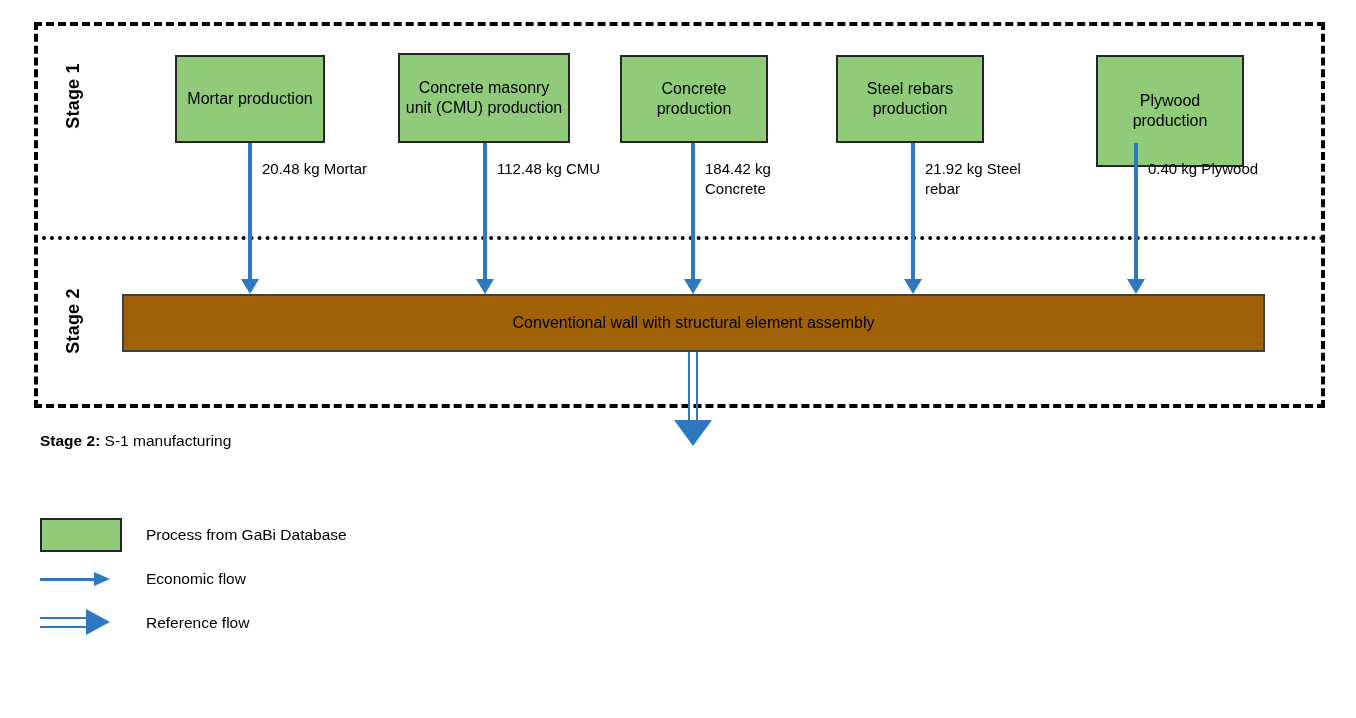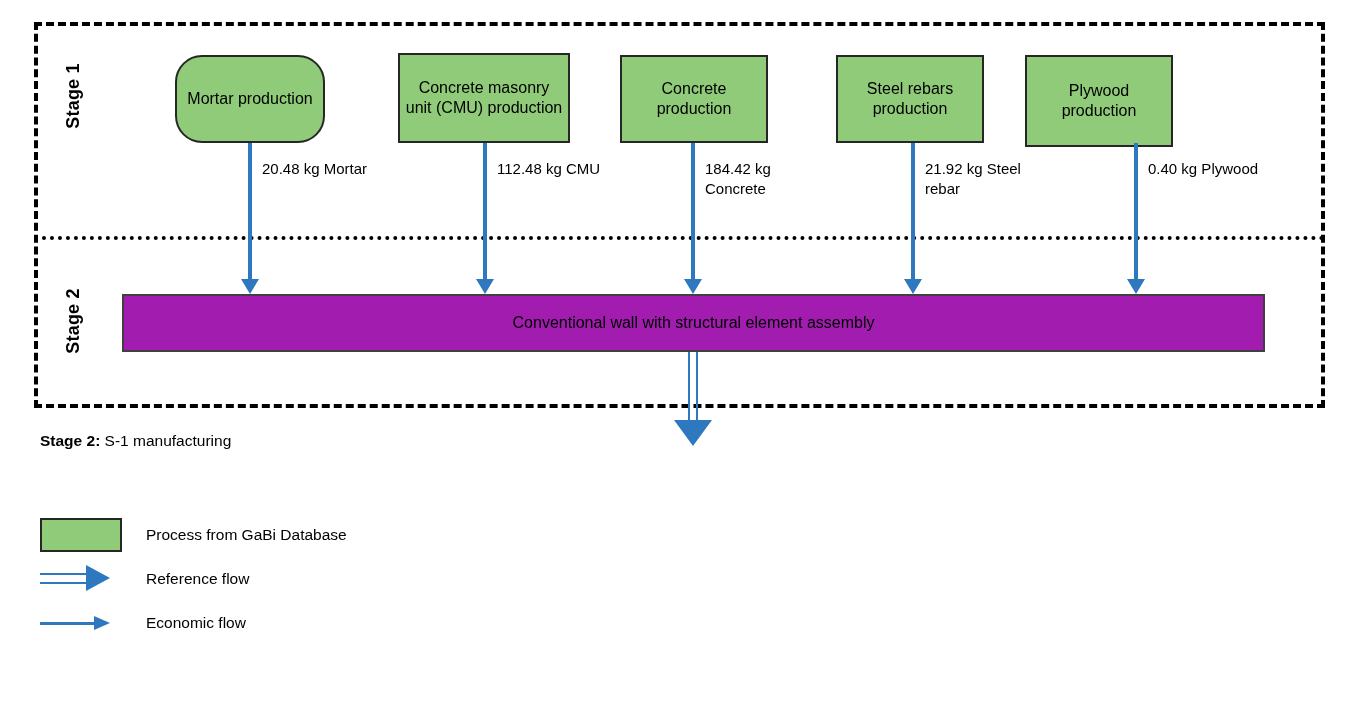--- a/index.html
+++ b/index.html
@@ -106,21 +106,21 @@
     white-space: pre-line;
   }
 
   
   #assembly-bar {
     position: absolute;
     left: 122px;
     top: 294px;
     width: 1143px;
     height: 58px;
-    background: #a21caf;
+    background: #a16207;
     border: 2px solid #404040;
     box-sizing: border-box;
     display: flex;
     align-items: center;
     justify-content: center;
     font-size: 16px;
     color: #000000;
   }
 
   
@@ -246,34 +246,34 @@
 <body>
 
 <div id="canvas">
 
   <div class="system-boundary"></div>
   <div class="stage-divider"></div>
 
   <div class="stage-label" id="stage1-label">Stage 1</div>
   <div class="stage-label" id="stage2-label">Stage 2</div>
 
-  <div class="proc-box" style="left:175px; top:55px; width:150px; height:88px;border-radius:27px;">Mortar
+  <div class="proc-box" style="left:175px; top:55px; width:150px; height:88px;">Mortar
 production</div>
 
   <div class="proc-box" style="left:620px; top:55px; width:148px; height:88px;">Concrete
 production</div>
 
   <div class="proc-box" style="left:398px; top:53px; width:172px; height:90px;">Concrete
 masonry unit
 (CMU) production</div>
 
   <div class="proc-box" style="left:836px; top:55px; width:148px; height:88px;">Steel rebars
 production</div>
 
-  <div class="proc-box" style="left:1025px; top:55px; width:148px; height:92px;">Plywood
+  <div class="proc-box" style="left:1096px; top:55px; width:148px; height:112px;">Plywood
 production</div>
 
   <div class="flow-arrow" style="left:248px; top:143px; height:138px;"></div>
   <div class="flow-head" style="left:241px; top:279px;"></div>
   <div class="flow-label" style="left:262px; top:159px;">20.48 kg Mortar</div>
 
   <div class="flow-arrow" style="left:483px; top:143px; height:138px;"></div>
   <div class="flow-head" style="left:476px; top:279px;"></div>
   <div class="flow-label" style="left:497px; top:159px;">112.48 kg CMU</div>
 
@@ -304,32 +304,32 @@
     </div>
   </div>
 
   <div id="legend">
 
     <div class="legend-row">
       <div class="legend-swatch green"></div>
       <div class="legend-text">Process from GaBi Database</div>
     </div>
 
+
+    <div class="legend-row flow">
+      <div class="legend-arrow-wrap">
+        <div class="legend-arrow-single"></div>
+        <div class="legend-arrow-single-head"></div>
+      </div>
+      <div class="legend-text">Economic flow</div>
+    </div>
 
     <div class="legend-row flow">
       <div class="legend-arrow-wrap">
         <div class="legend-arrow-double"></div>
         <div class="legend-arrow-double-head"></div>
       </div>
       <div class="legend-text">Reference flow</div>
     </div>
 
-    <div class="legend-row flow">
-      <div class="legend-arrow-wrap">
-        <div class="legend-arrow-single"></div>
-        <div class="legend-arrow-single-head"></div>
-      </div>
-      <div class="legend-text">Economic flow</div>
-    </div>
-
   </div>
 
 </div>
 
 </body></html>

